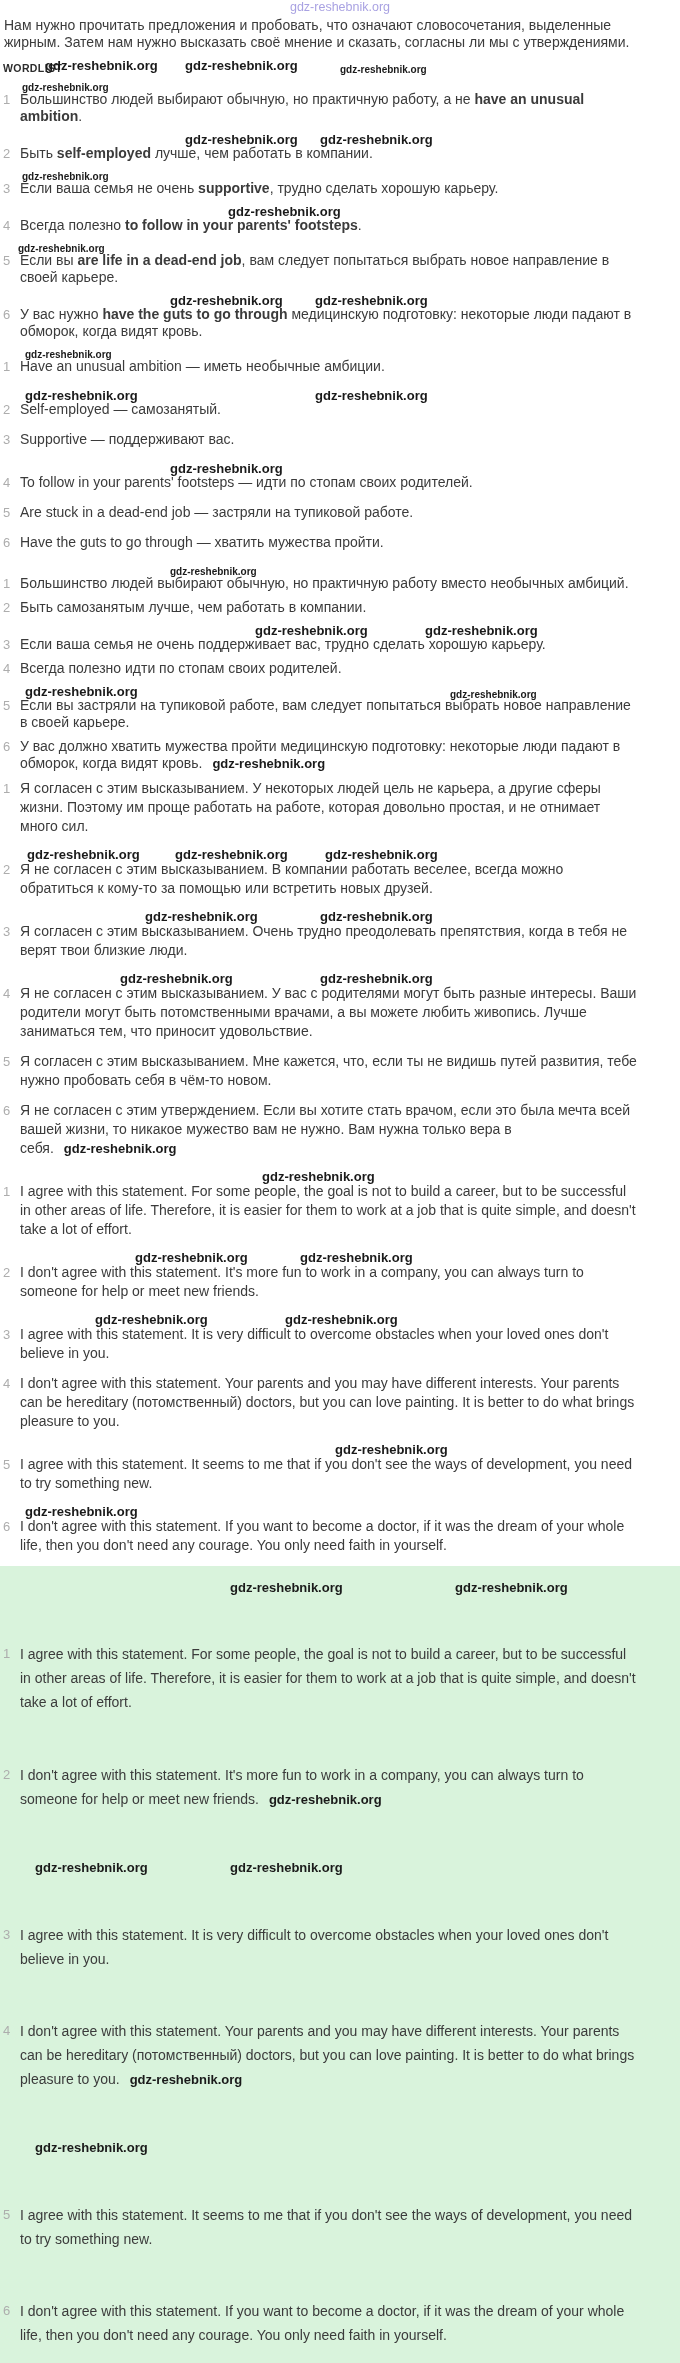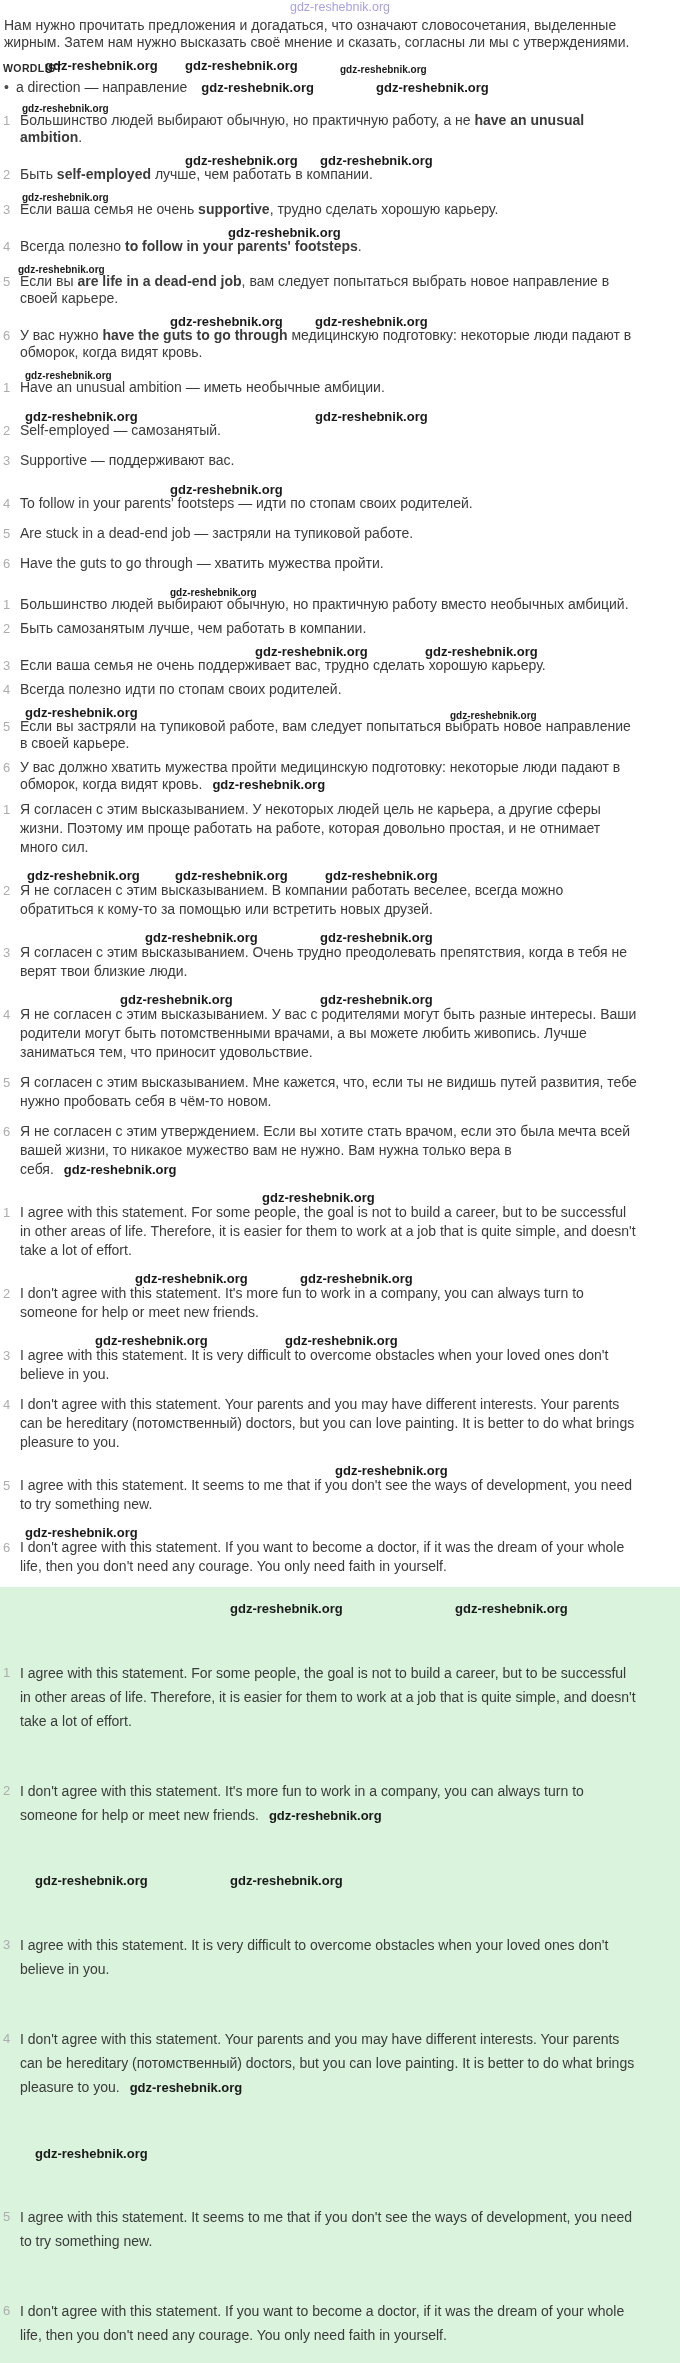--- a/index.html
+++ b/index.html
@@ -44,31 +44,30 @@
 </style>
 </head>
 <body>
 
 <div class="page">
 
   <div class="wm-row toprow">
     <a class="wm wm-purple wm-center" href="#">gdz-reshebnik.org</a>
   </div>
 
-  <p class="intro">Нам нужно прочитать предложения и догадаться, что означают словосочетания, выделенные жирным. Затем нам нужно высказать своё мнение и сказать, согласны ли мы с утверждениями.</p>
+  <p class="intro">Нам нужно прочитать предложения и пробовать, что означают словосочетания, выделенные жирным. Затем нам нужно высказать своё мнение и сказать, согласны ли мы с утверждениями.</p>
 
   <div class="wordlist-row">
     <span class="wordlist-title">WORDLIST</span>
     <span class="wm" style="position:absolute;left:45px;top:0">gdz-reshebnik.org</span>
     <span class="wm" style="position:absolute;left:185px;top:0">gdz-reshebnik.org</span>
     <span class="wm wm-sm" style="position:absolute;left:340px;top:4px">gdz-reshebnik.org</span>
   </div>
 
   <ul class="bullets">
-    <li><span>a direction — направление</span><span class="wm wm-inline" style="margin-left:14px">gdz-reshebnik.org</span><span class="wm wm-inline" style="margin-left:62px">gdz-reshebnik.org</span></li>
   </ul>
 
   <div class="wm-row short">
       <span class="wm wm-sm" style="left:22px">gdz-reshebnik.org</span>
     </div>
 
   <section>
     <div class="item">
       <span class="num">1</span>
       <p class="itext"><span>Большинство людей выбирают обычную, но практичную работу, а не </span><span class="b">have an unusual ambition</span><span>.</span></p>

